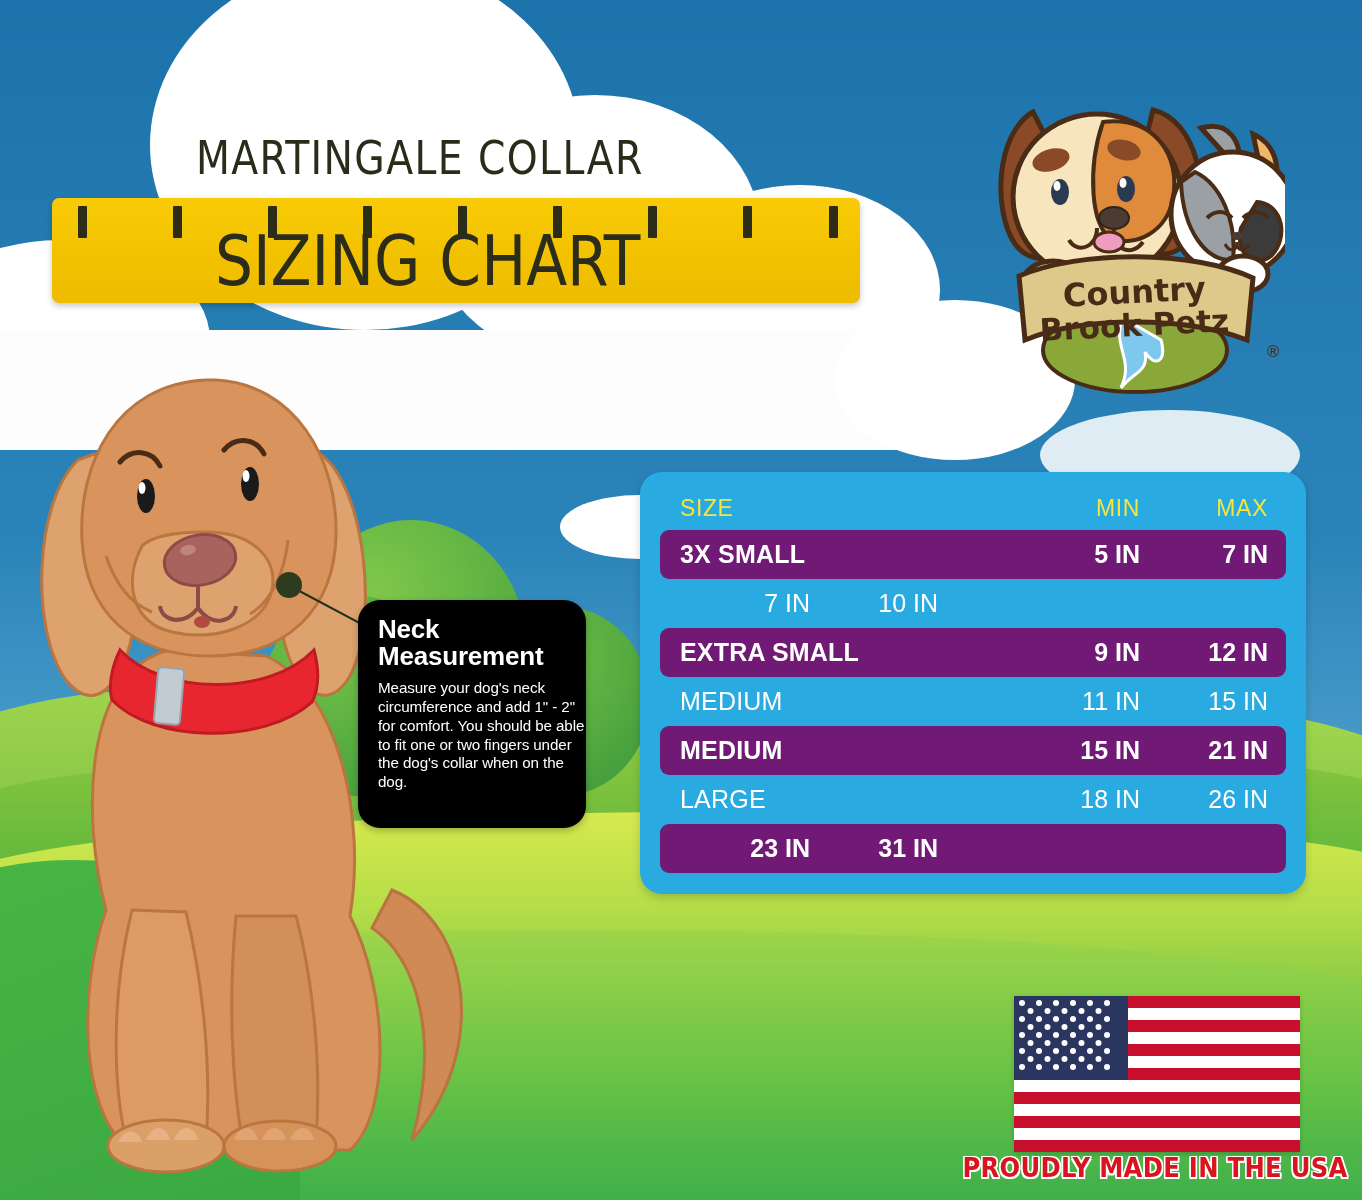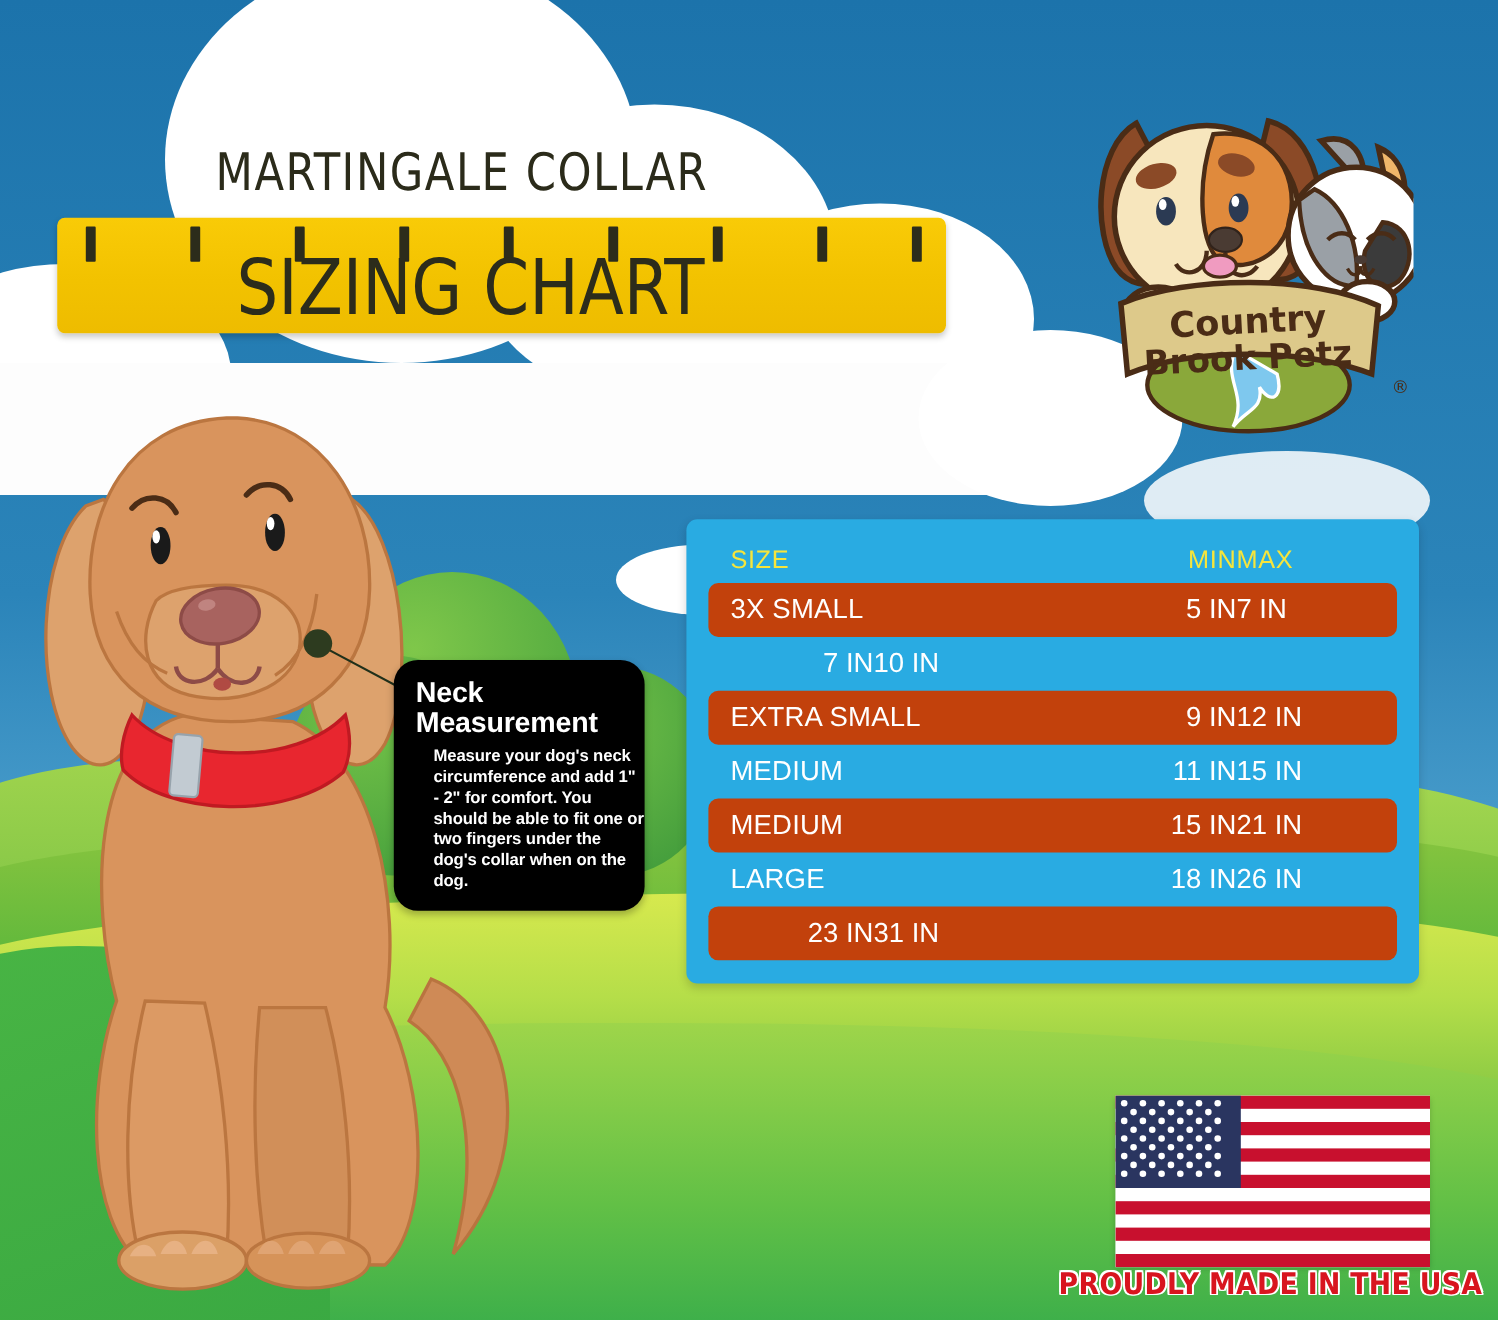--- a/index.html
+++ b/index.html
@@ -78,38 +78,38 @@
   .callout{
     position:absolute;left:358px;top:600px;width:228px;height:228px;
     background:#000000;border-radius:22px;z-index:7;
     box-shadow:0 3px 7px rgba(0,0,0,0.25);
   }
   .callout h2{
     margin:0;padding:16px 0 0 20px;color:#fff;font-size:26px;line-height:1.04;
     font-weight:bold;letter-spacing:-0.2px;
   }
   .callout p{
-    margin:0;padding:9px 0 0 36px;color:#fff;font-size:15.2px;line-height:1.24;
-    font-weight:bold;letter-spacing:-0.1px;
+    margin:0;padding:9px 0 0 20px;color:#fff;font-size:15.2px;line-height:1.24;
+    font-weight:normal;letter-spacing:-0.1px;
   }
 
   
   .panel{
-    position:absolute;left:624px;top:472px;width:666px;height:422px;
-    background:#29abe2;border-radius:10px;
+    position:absolute;left:640px;top:472px;width:666px;height:422px;
+    background:#29abe2;border-radius:22px;
     box-shadow:0 4px 9px rgba(0,0,0,0.17);
   }
   .tbl{position:absolute;left:20px;top:14px;width:626px;}
   .trow{position:relative;height:49px;display:flex;align-items:center;border-radius:9px;}
-  .trow.alt{background:#c2410c;}
+  .trow.alt{background:#701a75;font-weight:bold;}
   .thead{height:44px;}
   .c-size{width:330px;padding-left:20px;box-sizing:border-box;
     font-size:25px;color:#ffffff;letter-spacing:0.2px;white-space:nowrap;}
   .c-min{width:150px;text-align:right;font-size:25px;color:#ffffff;}
-  .c-max{width:146px;text-align:left;padding-right:18px;box-sizing:border-box;
+  .c-max{width:146px;text-align:right;padding-right:18px;box-sizing:border-box;
     font-size:25px;color:#ffffff;}
   .thead .c-size,.thead .c-min,.thead .c-max{color:#f6e53c;font-size:23px;letter-spacing:0.6px;}
 
   
   .footnote{
     position:absolute;left:640px;top:898px;width:666px;text-align:center;
     color:#23301c;font-size:25px;line-height:1.28;letter-spacing:-0.2px;
     text-shadow:0 1px 2px rgba(255,255,255,0.55);
   }
 

